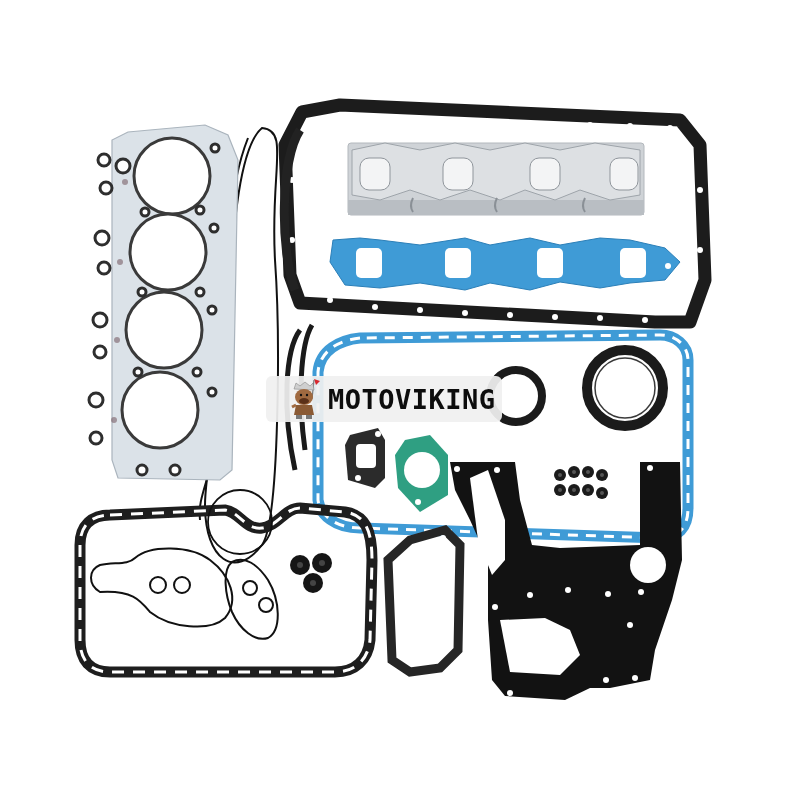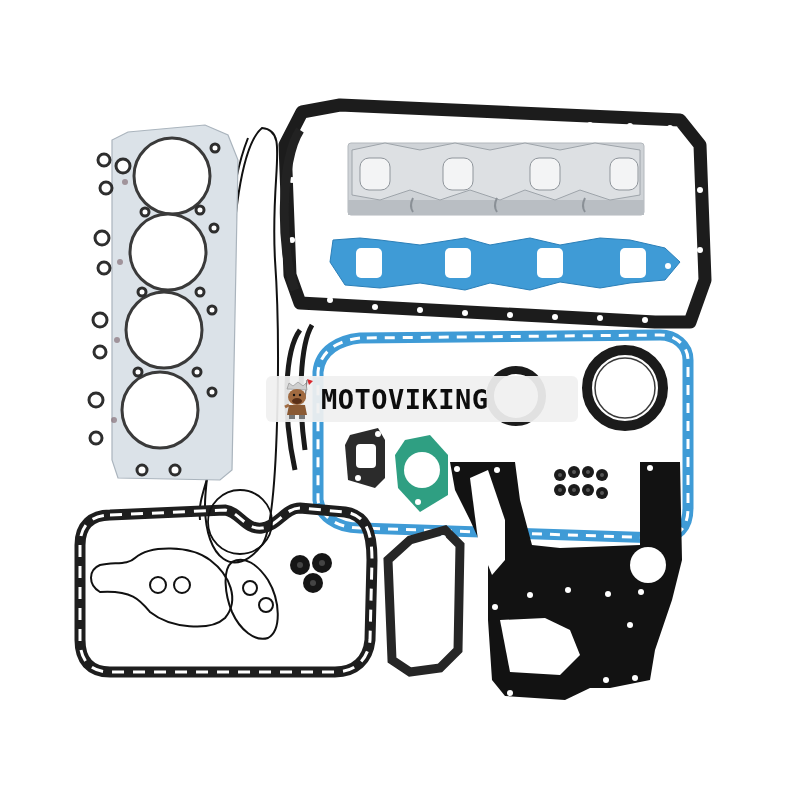--- a/index.html
+++ b/index.html
@@ -1,22 +1,22 @@
 <!DOCTYPE html>
 <html><head>
 <meta charset="utf-8">
 <style>
   html, body { margin: 0; padding: 0; background: #ffffff; }
   body { width: 800px; height: 800px; position: relative; overflow: hidden;
          font-family: "DejaVu Sans", sans-serif; }
   #scene { position: absolute; left: 0; top: 0; width: 800px; height: 800px; }
   .watermark {
-    position: absolute; left: 266px; top: 376px; width: 312px; height: 46px;
+    position: absolute; left: 266px; top: 376px; width: 236px; height: 46px;
     background: rgba(240,240,240,0.93); border-radius: 6px;
-    display: flex; align-items: center; box-sizing: border-box; padding-left: 13px; text-align: center;
+    display: flex; align-items: center; box-sizing: border-box; padding-left: 20px; text-align: center;
   }
   .mascot { width: 38px; height: 44px; margin-right: 4px; }
   .brand {
     font-family: "DejaVu Sans Mono", monospace; font-weight: bold;
     font-size: 27px; letter-spacing: 0.5px; color: #0d0d0d; line-height: 1;
   }
 </style>
 </head>
 <body>
 

